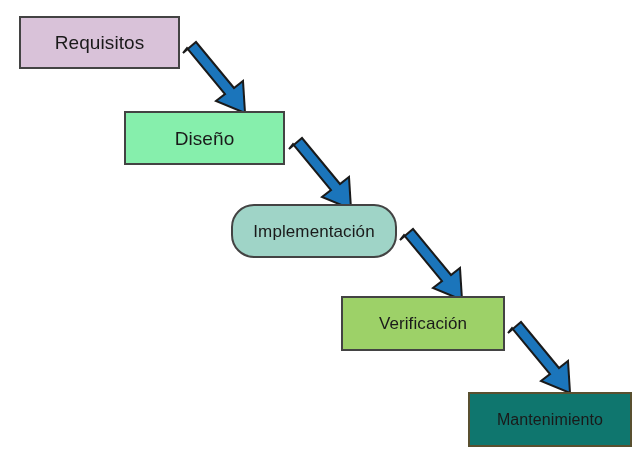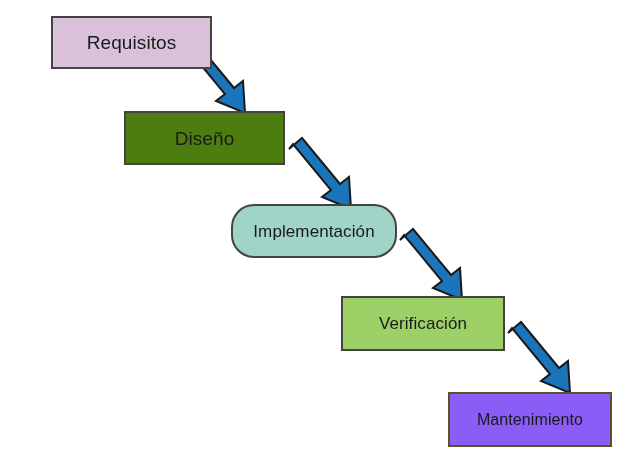--- a/index.html
+++ b/index.html
@@ -67,33 +67,33 @@
       <polygon points="289,149 302,138 340,184 349,177 351,209 322,197 331,190 293,144" fill="#1b75bb" stroke="#1a1a1a" stroke-width="2" stroke-linejoin="miter"></polygon>
     </g>
     <g>
       <polygon points="400,240 413,229 451,275 460,268 462,300 433,288 442,281 404,235" fill="#1b75bb" stroke="#1a1a1a" stroke-width="2" stroke-linejoin="miter"></polygon>
     </g>
     <g>
       <polygon points="508,333 521,322 559,368 568,361 570,393 541,381 550,374 512,328" fill="#1b75bb" stroke="#1a1a1a" stroke-width="2" stroke-linejoin="miter"></polygon>
     </g>
   </svg>
 
-  <div class="stage-box box-0" style="background: rgb(217, 194, 217); border-color: rgb(67, 67, 67); margin-left: 32px;">
+  <div class="stage-box box-0" style="background: rgb(217, 194, 217); border-color: rgb(67, 67, 67);">
     <span class="stage-label label-0">Requisitos</span>
   </div>
 
-  <div class="stage-box box-1" style="background: #4d7c0f; border-color: rgb(67, 67, 67);">
+  <div class="stage-box box-1" style="background: #86efac; border-color: rgb(67, 67, 67);">
     <span class="stage-label label-1">Diseño</span>
   </div>
 
   <div class="stage-box box-2" style="background: rgb(159, 212, 199); border-color: rgb(67, 67, 67);">
     <span class="stage-label label-2">Implementación</span>
   </div>
 
   <div class="stage-box box-3" style="background: rgb(157, 209, 104); border-color: rgb(67, 67, 67);">
     <span class="stage-label label-3">Verificación</span>
   </div>
 
-  <div class="stage-box box-4" style="background: #8b5cf6; border-color: rgb(89, 80, 48);">
+  <div class="stage-box box-4" style="background: #0f766e; border-color: rgb(89, 80, 48); margin-left: 20px;">
     <span class="stage-label label-4">Mantenimiento</span>
   </div>
 
 </div>
 
 </body></html>

